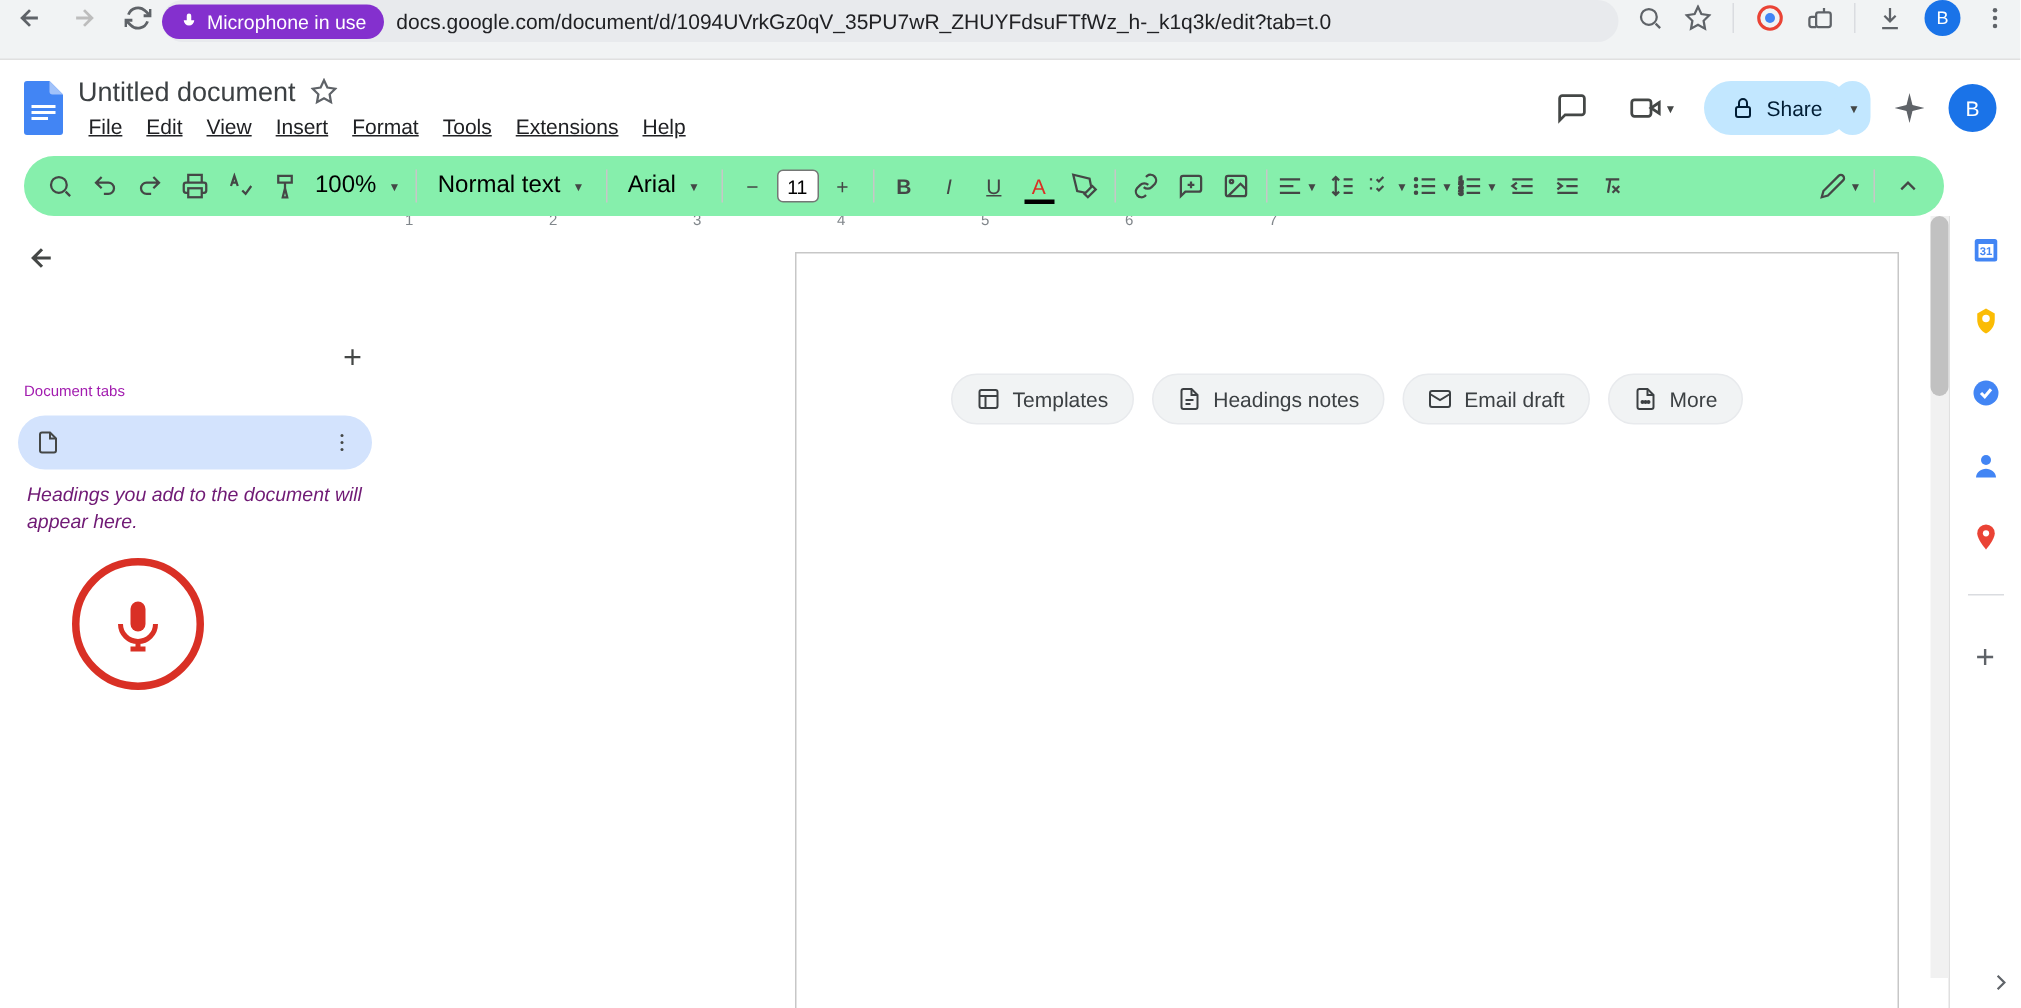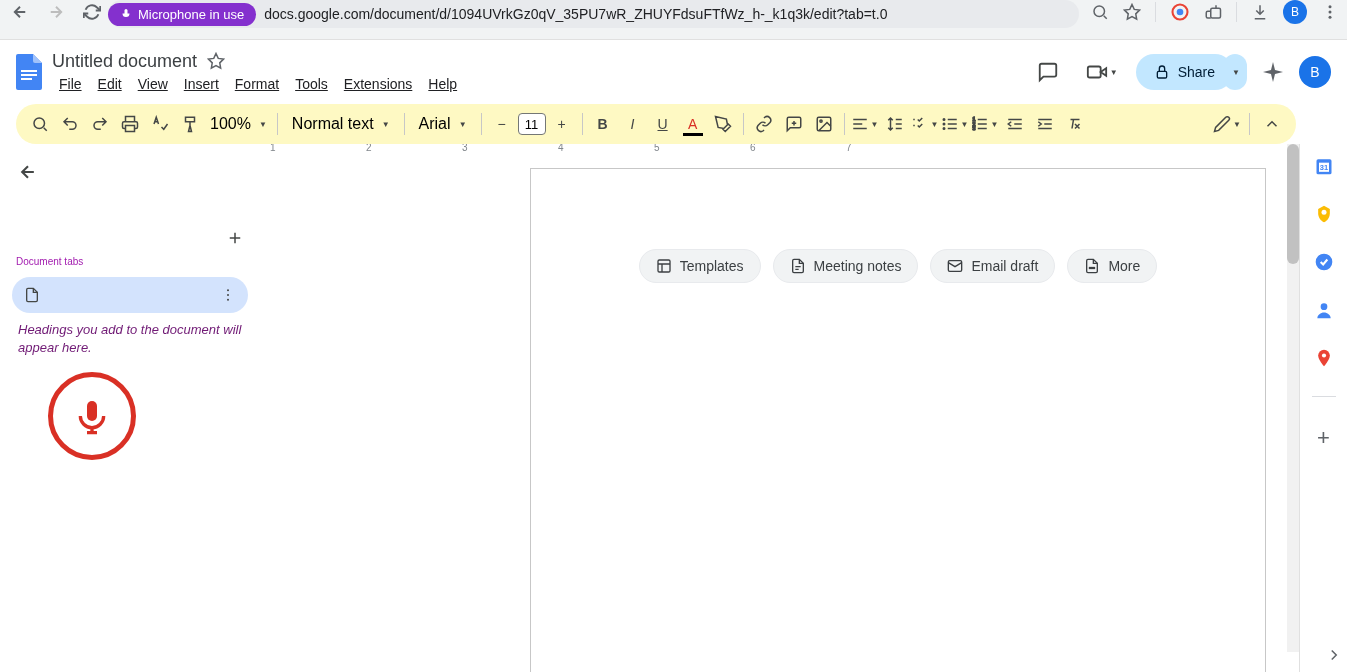--- a/index.html
+++ b/index.html
@@ -27,21 +27,21 @@
 .menu-item { padding: 2px 7px; cursor: pointer; border-radius: 4px; text-decoration: underline; }
 .header-right { display: flex; align-items: center; gap: 14px; }
 .header-icon { width: 40px; height: 40px; display: flex; align-items: center; justify-content: center; color: #444746; cursor: pointer; border-radius: 50%; }
 .share-btn { background: #c2e7ff; color: #001d35; border-radius: 20px; height: 36px; padding: 17px 18px; display: flex; align-items: center; gap: 8px; font-size: 14px; font-weight: 500; cursor: pointer; }
 .share-dropdown { background: #c2e7ff; border-radius: 20px; height: 36px; width: 24px; display: flex; align-items: center; justify-content: center; margin-left: -10px; cursor: pointer; }
 .gemini-icon { width: 24px; height: 24px; cursor: pointer; }
 .avatar-large { width: 32px; height: 32px; border-radius: 50%; background: #1a73e8; color: #fff; display: flex; align-items: center; justify-content: center; font-size: 14px; font-weight: 500; }
 
 
 .toolbar-wrap { padding: 0 16px 0 16px; }
-.toolbar { background: #fef9c3; border-radius: 24px; height: 40px; display: flex; align-items: center; padding: 0 10px; gap: 2px; width: calc(100% - 35px); }
+.toolbar { background: #86efac; border-radius: 24px; height: 40px; display: flex; align-items: center; padding: 0 10px; gap: 2px; width: calc(100% - 35px); }
 .tb-btn { min-width: 28px; height: 28px; display: flex; align-items: center; justify-content: center; color: #444746; cursor: pointer; border-radius: 4px; font-size: 14px; }
 .tb-sep { width: 1px; height: 22px; background: #c7c7c7; margin: 0 4px; }
 .tb-select { padding: 0 8px; display: flex; align-items: center; gap: 6px; cursor: pointer; height: 28px; }
 .tb-zoom { padding: 0 4px; }
 .font-size-box { width: 28px; height: 22px; border: 1px solid #747775; border-radius: 4px; text-align: center; font-size: 13px; display: flex; align-items: center; justify-content: center; background: #fff; }
 .tb-color-a { position: relative; }
 .tb-color-a::after { content: ''; position: absolute; bottom: 2px; left: 4px; right: 4px; height: 3px; background: #000; }
 .tb-dropdown-caret { font-size: 8px; color: #444746; margin-left: 2px; }
 .tb-right { margin-left: auto; display: flex; align-items: center; gap: 4px; }
 
@@ -410,21 +410,21 @@
               <rect x="3" y="3" width="18" height="18" rx="2"></rect>
               <path d="M3 9h18M9 9v12"></path>
             </svg>
           <span>Templates</span>
         </div>
         <div class="chip">
           <svg width="16" height="16" viewBox="0 0 24 24" fill="none" stroke="currentColor" stroke-width="2">
               <path d="M14 2H6a2 2 0 00-2 2v16a2 2 0 002 2h12a2 2 0 002-2V8z"></path>
               <path d="M14 2v6h6M8 13h8M8 17h5"></path>
             </svg>
-          <span>Meeting notes</span>
+          <span>Headings notes</span>
         </div>
         <div class="chip">
           <svg width="16" height="16" viewBox="0 0 24 24" fill="none" stroke="currentColor" stroke-width="2">
               <rect x="2" y="4" width="20" height="16" rx="2"></rect>
               <path d="M2 7l10 6 10-6"></path>
             </svg>
           <span>Email draft</span>
         </div>
         <div class="chip">
           <svg width="16" height="16" viewBox="0 0 24 24" fill="none" stroke="currentColor" stroke-width="2">

